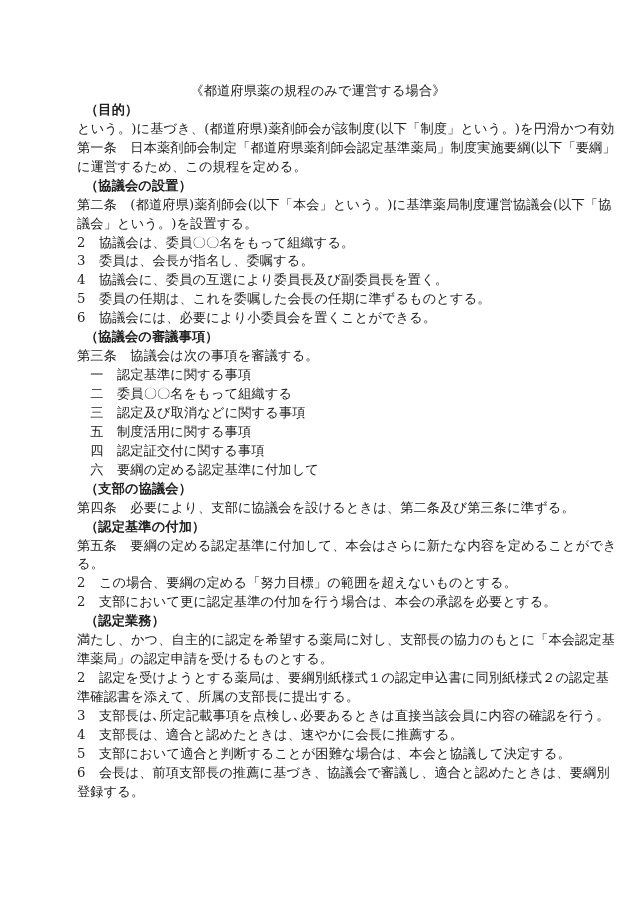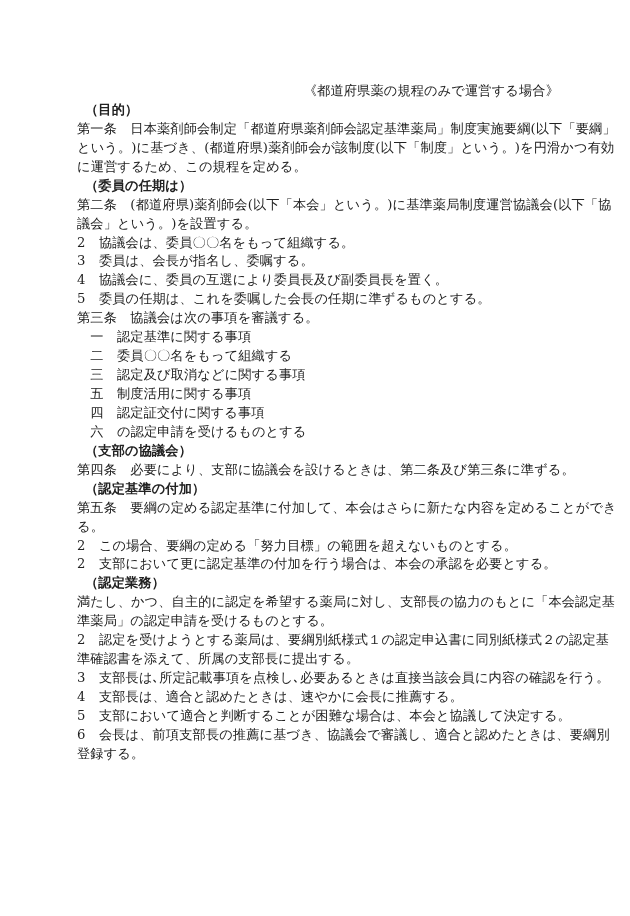--- a/index.html
+++ b/index.html
@@ -6,54 +6,56 @@
     body {
       width: 630px; height: 916px; overflow: hidden; position: relative;
       font-family: "DejaVu Serif", "Liberation Serif", serif;
       color: #222222;
     }
     .page {
       position: absolute; left: 77px; top: 82px; width: 482px;
       font-size: 13.2px; line-height: 18.95px; letter-spacing: 0.15px;
     }
     .line { white-space: nowrap; display: block; height: 18.95px; }
-    .title { text-align: right; padding-left: 0; }
+    .title { text-align: center; padding-left: 0; }
     .heading { padding-left: 8px; font-weight: bold; }
   </style>
 </head>
 <body>
 
 <div class="page">
   <span class="line title">《都道府県薬の規程のみで運営する場合》</span>
 
   <div>
     <span class="line heading">（目的）</span>
+    <span class="line">という。)に基づき、(都道府県)薬剤師会が該制度(以下「制度」という。)を円滑かつ有効</span>
     <span class="line">第一条　日本薬剤師会制定「都道府県薬剤師会認定基準薬局」制度実施要綱(以下「要綱」</span>
-    <span class="line">という。)に基づき、(都道府県)薬剤師会が該制度(以下「制度」という。)を円滑かつ有効</span>
     <span class="line">に運営するため、この規程を定める。</span>
   </div>
 
   <div>
-    <span class="line heading">（委員の任期は）</span>
+    <span class="line heading">（協議会の設置）</span>
     <span class="line">第二条　(都道府県)薬剤師会(以下「本会」という。)に基準薬局制度運営協議会(以下「協</span>
     <span class="line">議会」という。)を設置する。</span>
     <span class="line"> 2　協議会は、委員〇〇名をもって組織する。</span>
     <span class="line"> 3　委員は、会長が指名し、委嘱する。</span>
     <span class="line"> 4　協議会に、委員の互選により委員長及び副委員長を置く。</span>
     <span class="line"> 5　委員の任期は、これを委嘱した会長の任期に準ずるものとする。</span>
+    <span class="line"> 6　協議会には、必要により小委員会を置くことができる。</span>
   </div>
 
   <div>
+    <span class="line heading">（協議会の審議事項）</span>
     <span class="line">第三条　協議会は次の事項を審議する。</span>
     <span class="line">　一　認定基準に関する事項</span>
     <span class="line">　二　委員〇〇名をもって組織する</span>
     <span class="line">　三　認定及び取消などに関する事項</span>
     <span class="line">　五　制度活用に関する事項</span>
     <span class="line">　四　認定証交付に関する事項</span>
-    <span class="line">　六　の認定申請を受けるものとする</span>
+    <span class="line">　六　要綱の定める認定基準に付加して</span>
   </div>
 
   <div>
     <span class="line heading">（支部の協議会）</span>
     <span class="line">第四条　必要により、支部に協議会を設けるときは、第二条及び第三条に準ずる。</span>
   </div>
 
   <div>
     <span class="line heading">（認定基準の付加）</span>
     <span class="line">第五条　要綱の定める認定基準に付加して、本会はさらに新たな内容を定めることができ</span>

